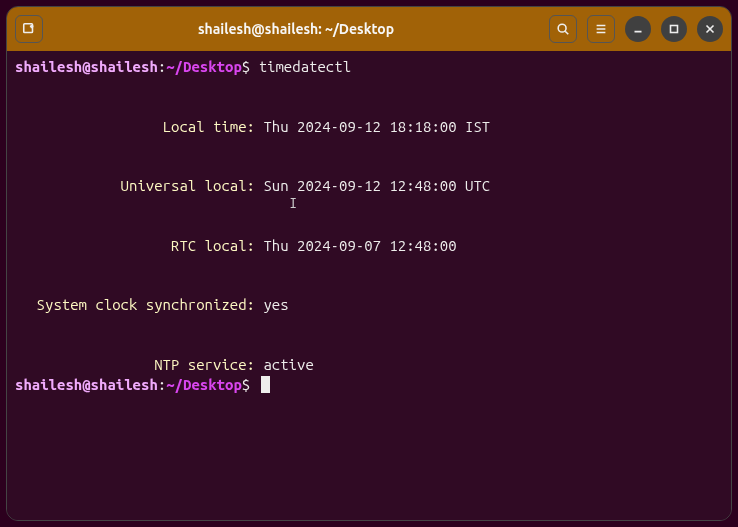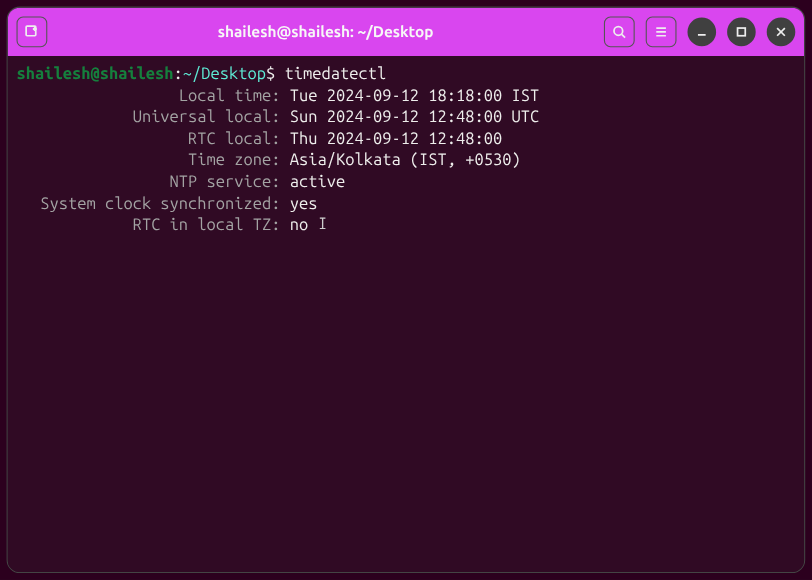--- a/index.html
+++ b/index.html
@@ -20,21 +20,21 @@
       height: 100%;
       background: #300a24;
       border-radius: 12px;
       overflow: hidden;
       display: flex;
       flex-direction: column;
       border: 1px solid #444;
     }
     .titlebar {
       height: 44px;
-      background: #d946ef;
+      background: #a16207;
       display: flex;
       align-items: center;
       padding: 17px 8px;
       gap: 6px;
     }
     .titlebar-left {
       display: flex;
       align-items: center;
     }
     .titlebar-center {
@@ -89,24 +89,24 @@
     .terminal-body::-webkit-scrollbar {
       width: 10px;
     }
     .terminal-body::-webkit-scrollbar-track {
       background: #2a0920;
     }
     .terminal-body::-webkit-scrollbar-thumb {
       background: #5a4a54;
       border-radius: 5px;
     }
-    .green { color: #15803d; font-weight: bold; }
-    .blue  { color: #5eead4; font-weight: normal; }
+    .green { color: #f0abfc; font-weight: bold; }
+    .blue  { color: #d946ef; font-weight: bold; }
     .white { color: #eeeeec; }
-    .cyan  { color: #a3a3a3; }
+    .cyan  { color: #fef9c3; margin-top: 40px; }
     .line { white-space: pre; }
     .label { display: inline-block; width: 240px; text-align: right; }
     .cursor {
       display: inline-block;
       width: 9px;
       height: 17px;
       background: #eeeeec;
       vertical-align: text-bottom;
       margin-left: 2px;
     }
@@ -161,24 +161,23 @@
             <line x1="4" y1="4" x2="12" y2="12"></line>
             <line x1="12" y1="4" x2="4" y2="12"></line>
           </svg>
       </div>
     </div>
   </div>
 
   <div class="terminal-body">
     <div class="line"><span class="green">shailesh@shailesh</span><span class="white">:</span><span class="blue">~/Desktop</span><span class="white">$</span><span class="white"> </span><span class="white">timedatectl</span></div>
 
-    <div class="line"><span class="cyan label">Local time:</span><span> </span><span class="white">Tue 2024-09-12 18:18:00 IST</span></div>
+    <div class="line"><span class="cyan label">Local time:</span><span> </span><span class="white">Thu 2024-09-12 18:18:00 IST</span></div>
     <div class="line"><span class="cyan label">Universal local:</span><span> </span><span class="white">Sun 2024-09-12 12:48:00 UTC</span></div>
-    <div class="line"><span class="cyan label">RTC local:</span><span> </span><span class="white">Thu 2024-09-12 12:48:00</span></div>
-    <div class="line"><span class="cyan label">Time zone:</span><span> </span><span class="white">Asia/Kolkata (IST, +0530)</span></div>
+    <div class="line"><span class="cyan label">RTC local:</span><span> </span><span class="white">Thu 2024-09-07 12:48:00</span></div>
+    <div class="line"><span class="cyan label">System clock synchronized:</span><span> </span><span class="white">yes</span></div>
     <div class="line"><span class="cyan label">NTP service:</span><span> </span><span class="white">active</span></div>
-    <div class="line"><span class="cyan label">System clock synchronized:</span><span> </span><span class="white">yes</span></div>
-    <div class="line"><span class="cyan label">RTC in local TZ:</span><span> </span><span class="white">no</span></div>
 
+    <div class="line"><span class="green">shailesh@shailesh</span><span class="white">:</span><span class="blue">~/Desktop</span><span class="white">$</span><span> </span><span class="cursor"></span></div>
 
     <span class="ibeam" style="left:282px; top:142px;">I</span>
   </div>
 </div>
 
 </body></html>

